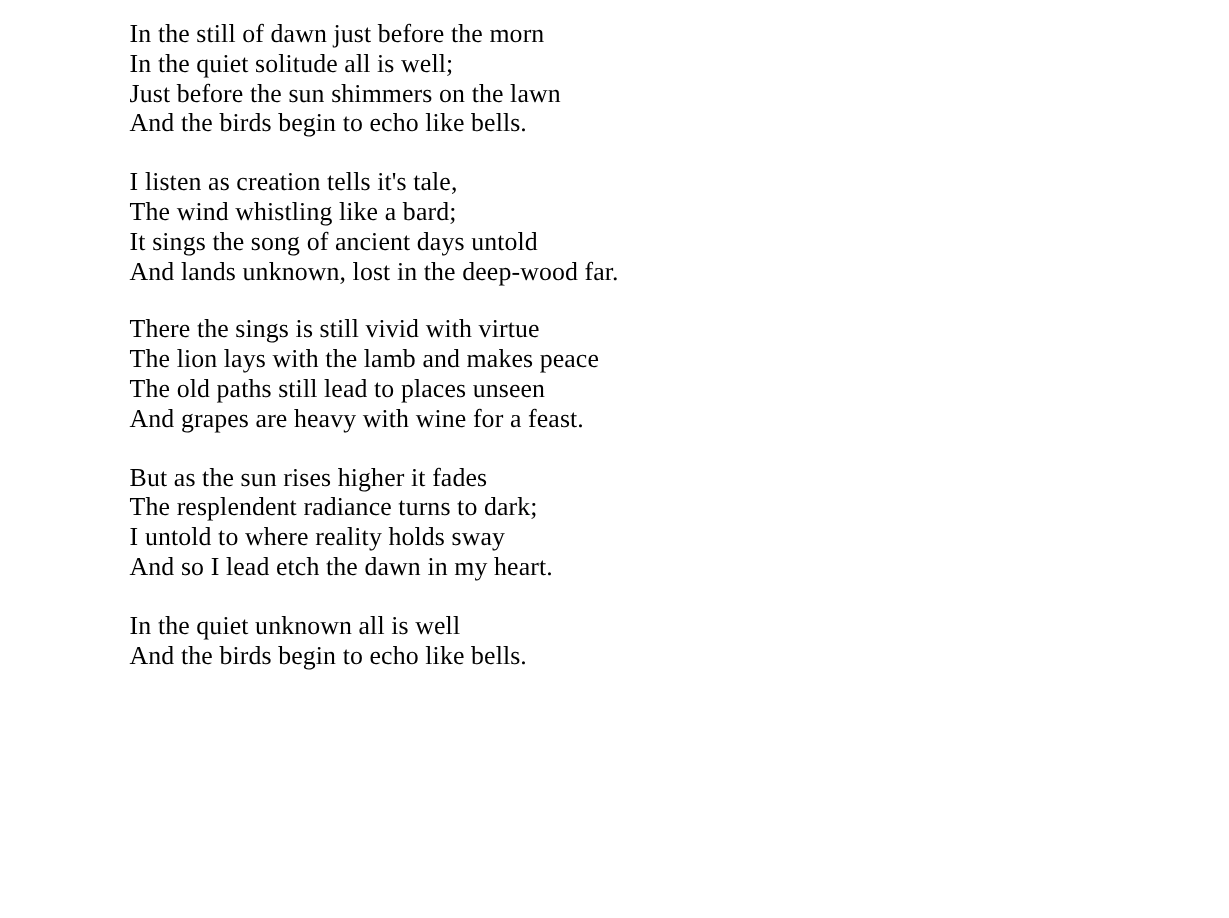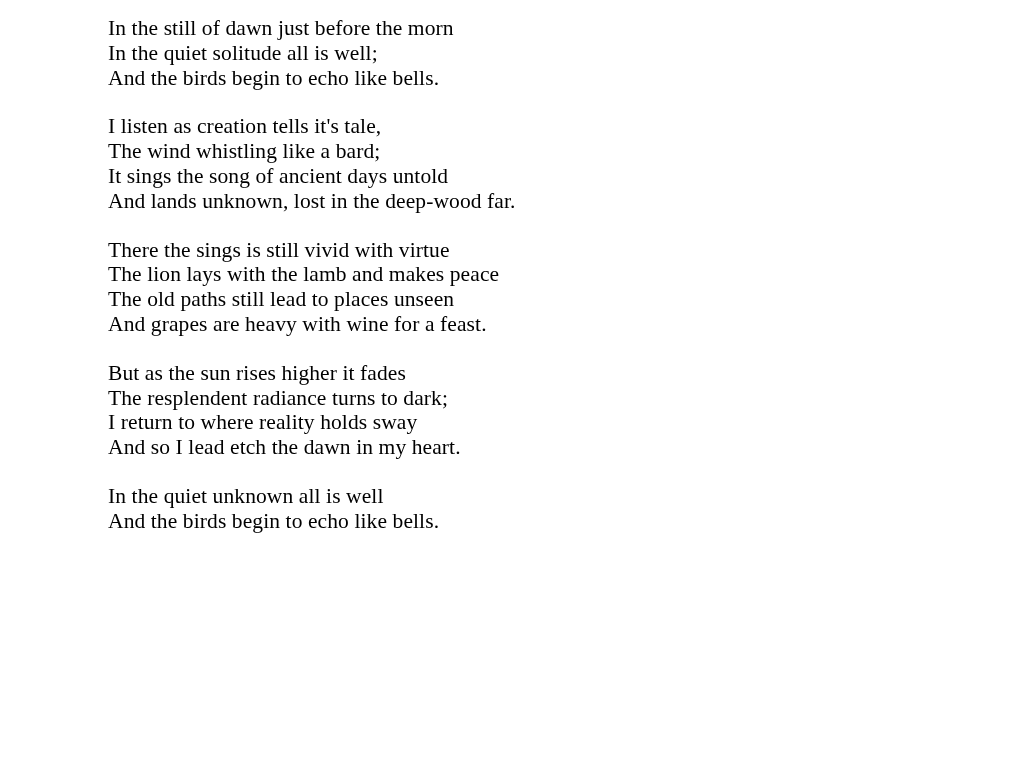--- a/index.html
+++ b/index.html
@@ -41,41 +41,42 @@
 </style>
 </head>
 <body>
 
 <div class="page">
   <div class="poem">
 
     <div class="stanza">
       <div class="line">In the still of dawn just before the morn</div>
       <div class="line">In the quiet solitude all is well;</div>
+      <div class="line">Just before the sun shimmers on the lawn</div>
       <div class="line">And the birds begin to echo like bells.</div>
     </div>
 
     <div class="stanza">
       <div class="line">I listen as creation tells it's tale,</div>
       <div class="line">The wind whistling like a bard;</div>
       <div class="line">It sings the song of ancient days untold</div>
       <div class="line">And lands unknown, lost in the deep-wood far.</div>
     </div>
 
     <div class="stanza">
       <div class="line">There the sings is still vivid with virtue</div>
       <div class="line">The lion lays with the lamb and makes peace</div>
       <div class="line">The old paths still lead to places unseen</div>
       <div class="line">And grapes are heavy with wine for a feast.</div>
     </div>
 
     <div class="stanza">
       <div class="line">But as the sun rises higher it fades</div>
       <div class="line">The resplendent radiance turns to dark;</div>
-      <div class="line">I return to where reality holds sway</div>
+      <div class="line">I untold to where reality holds sway</div>
       <div class="line">And so I lead etch the dawn in my heart.</div>
     </div>
 
     <div class="stanza">
       <div class="line">In the quiet unknown all is well</div>
       <div class="line">And the birds begin to echo like bells.</div>
     </div>
 
   </div>
 </div>

